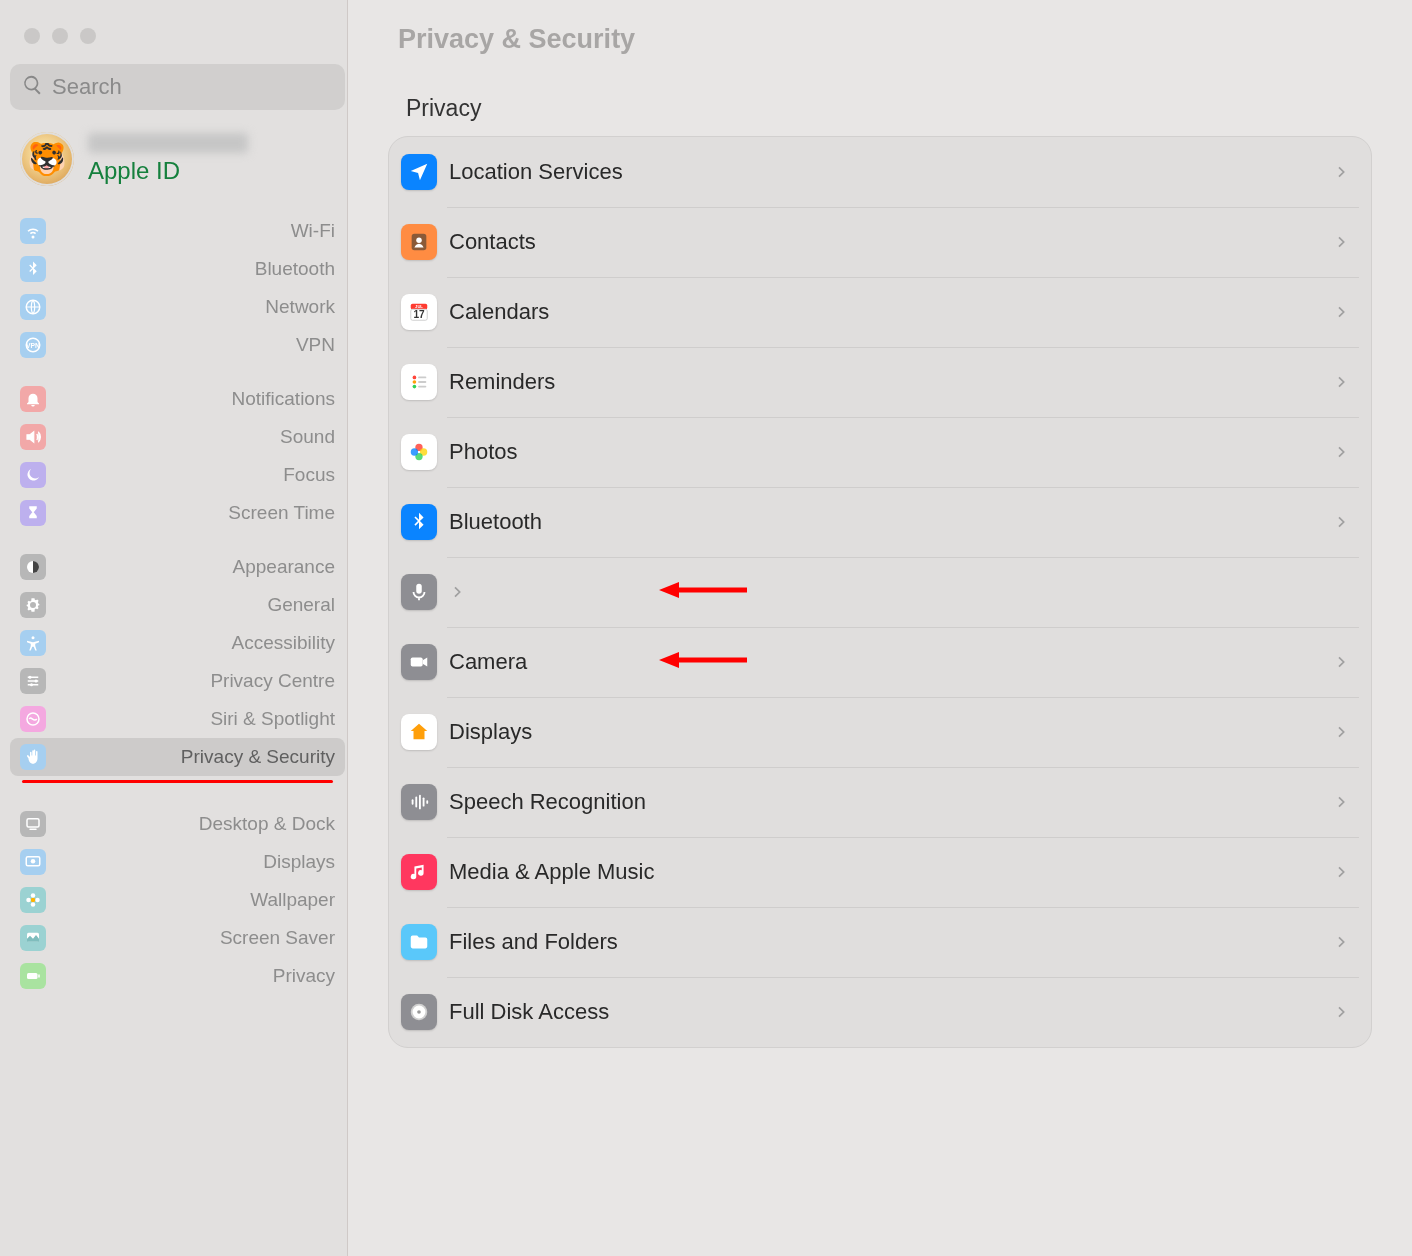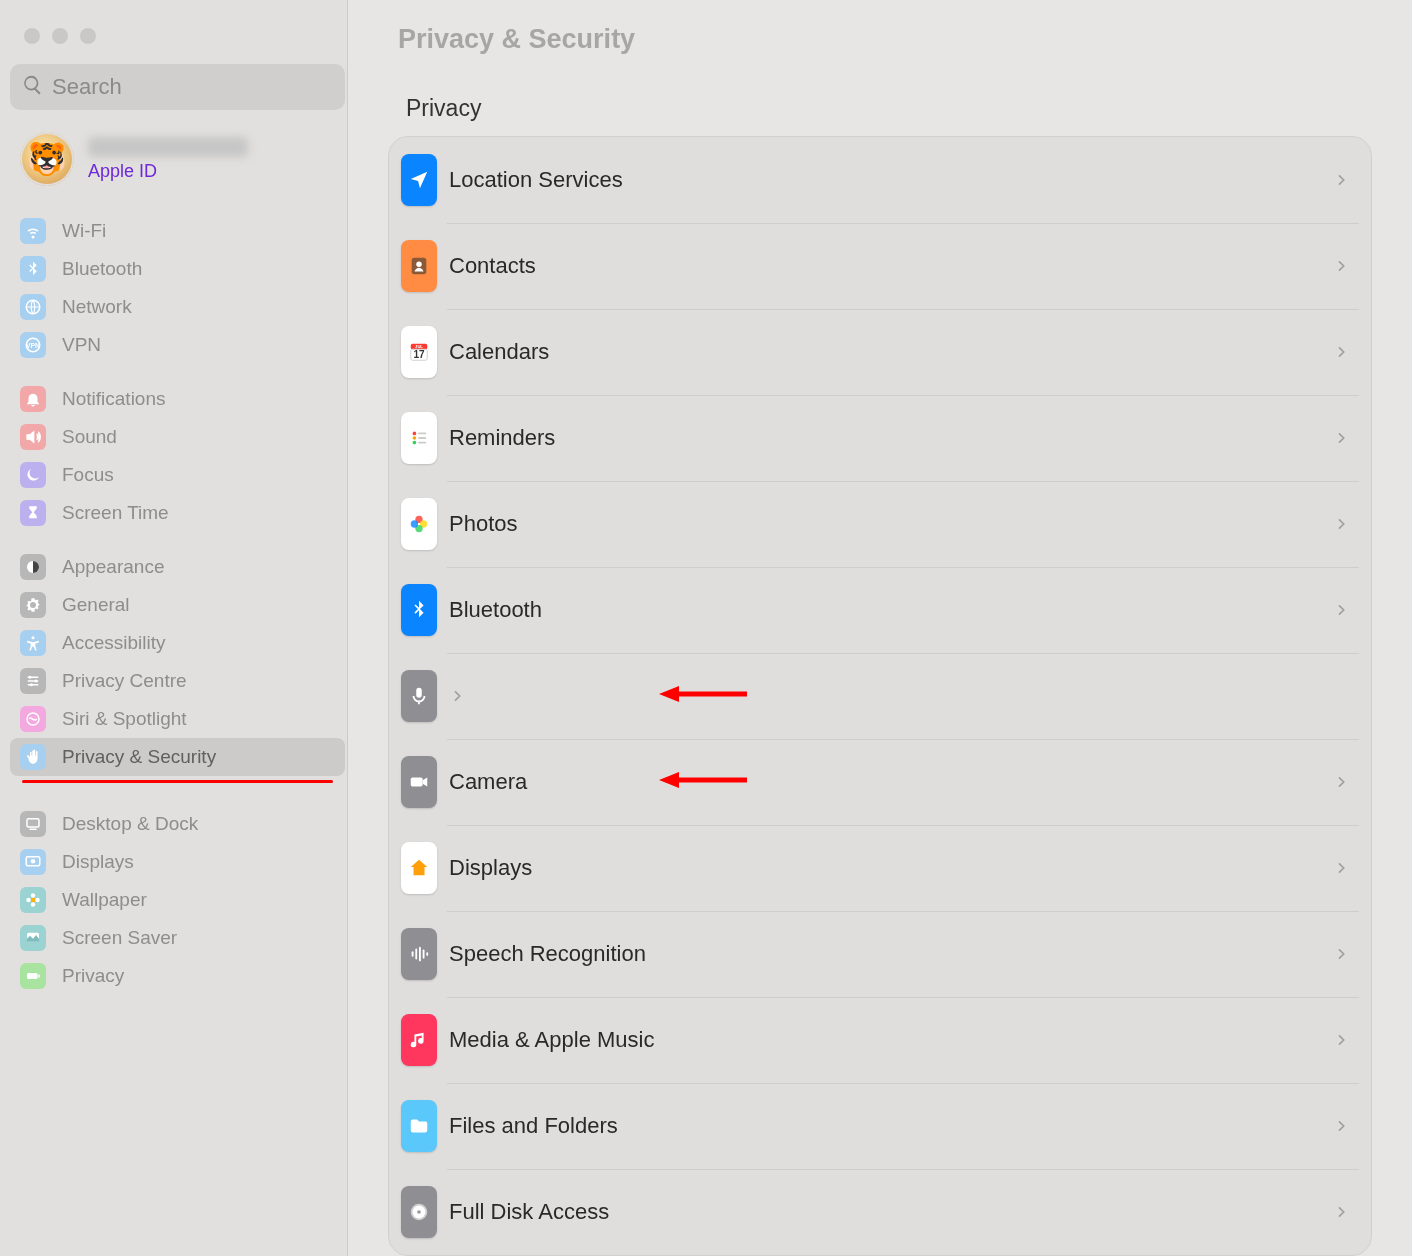--- a/index.html
+++ b/index.html
@@ -52,32 +52,33 @@
       width: 54px; height: 54px; border-radius: 50%;
       background: radial-gradient(circle at 45% 40%, #f8e0a2 20%, #e6b76d 60%, #d79f56 80%);
       display: flex; align-items: center; justify-content: center;
       font-size: 32px;
       box-shadow: 0 0 0 2px #e0dedc inset;
     }
     .account-text .blur {
       width: 160px; height: 20px; background: #c6c6c6;
       filter: blur(4px); border-radius: 4px; margin-bottom: 4px;
     }
-    .apple-id { font-size: 18px; color: #6d28d9; margin-top: 2px; }
+    .apple-id { font-size: 24px; color: #15803d; margin-top: 2px; }
 
     .side-group { padding: 8px 0; }
     .side-item {
       display: flex;
       align-items: center;
-      gap: 16px;
+      gap: 0;
       padding: 6px 10px;
       border-radius: 8px;
       cursor: default;
       font-size: 19px;
       color: #8d8d8d;
+      justify-content: space-between;
     }
     .side-item.selected { background: #cdcbca; color: #606060; }
     .side-item .icon {
       width: 26px; height: 26px; border-radius: 6px;
       display: flex; align-items: center; justify-content: center;
       flex-shrink: 0;
     }
     .side-item .icon svg { width: 18px; height: 18px; }
 
     .underline-red {
@@ -121,21 +122,21 @@
     .row + .row::before {
       content: "";
       position: absolute;
       left: 58px;
       right: 12px;
       top: 0;
       height: 1px;
       background: #cfcdcc;
     }
     .row .ricon {
-      width: 36px; height: 52px; border-radius: 8px;
+      width: 36px; height: 36px; border-radius: 8px;
       margin-right: 12px;
       display: flex; align-items: center; justify-content: center;
       flex-shrink: 0;
       box-shadow: 0 1px 2px rgba(0,0,0,0.15);
     }
     .row .ricon svg { width: 22px; height: 22px; }
     .row .rlabel { font-size: 22px; color: #292929; flex: 1; }
     .row .chev { width: 16px; height: 16px; }
     .row .chev svg { width:100%; height:100%; stroke:#a0a0a0; stroke-width:2.6; fill:none; }
 

